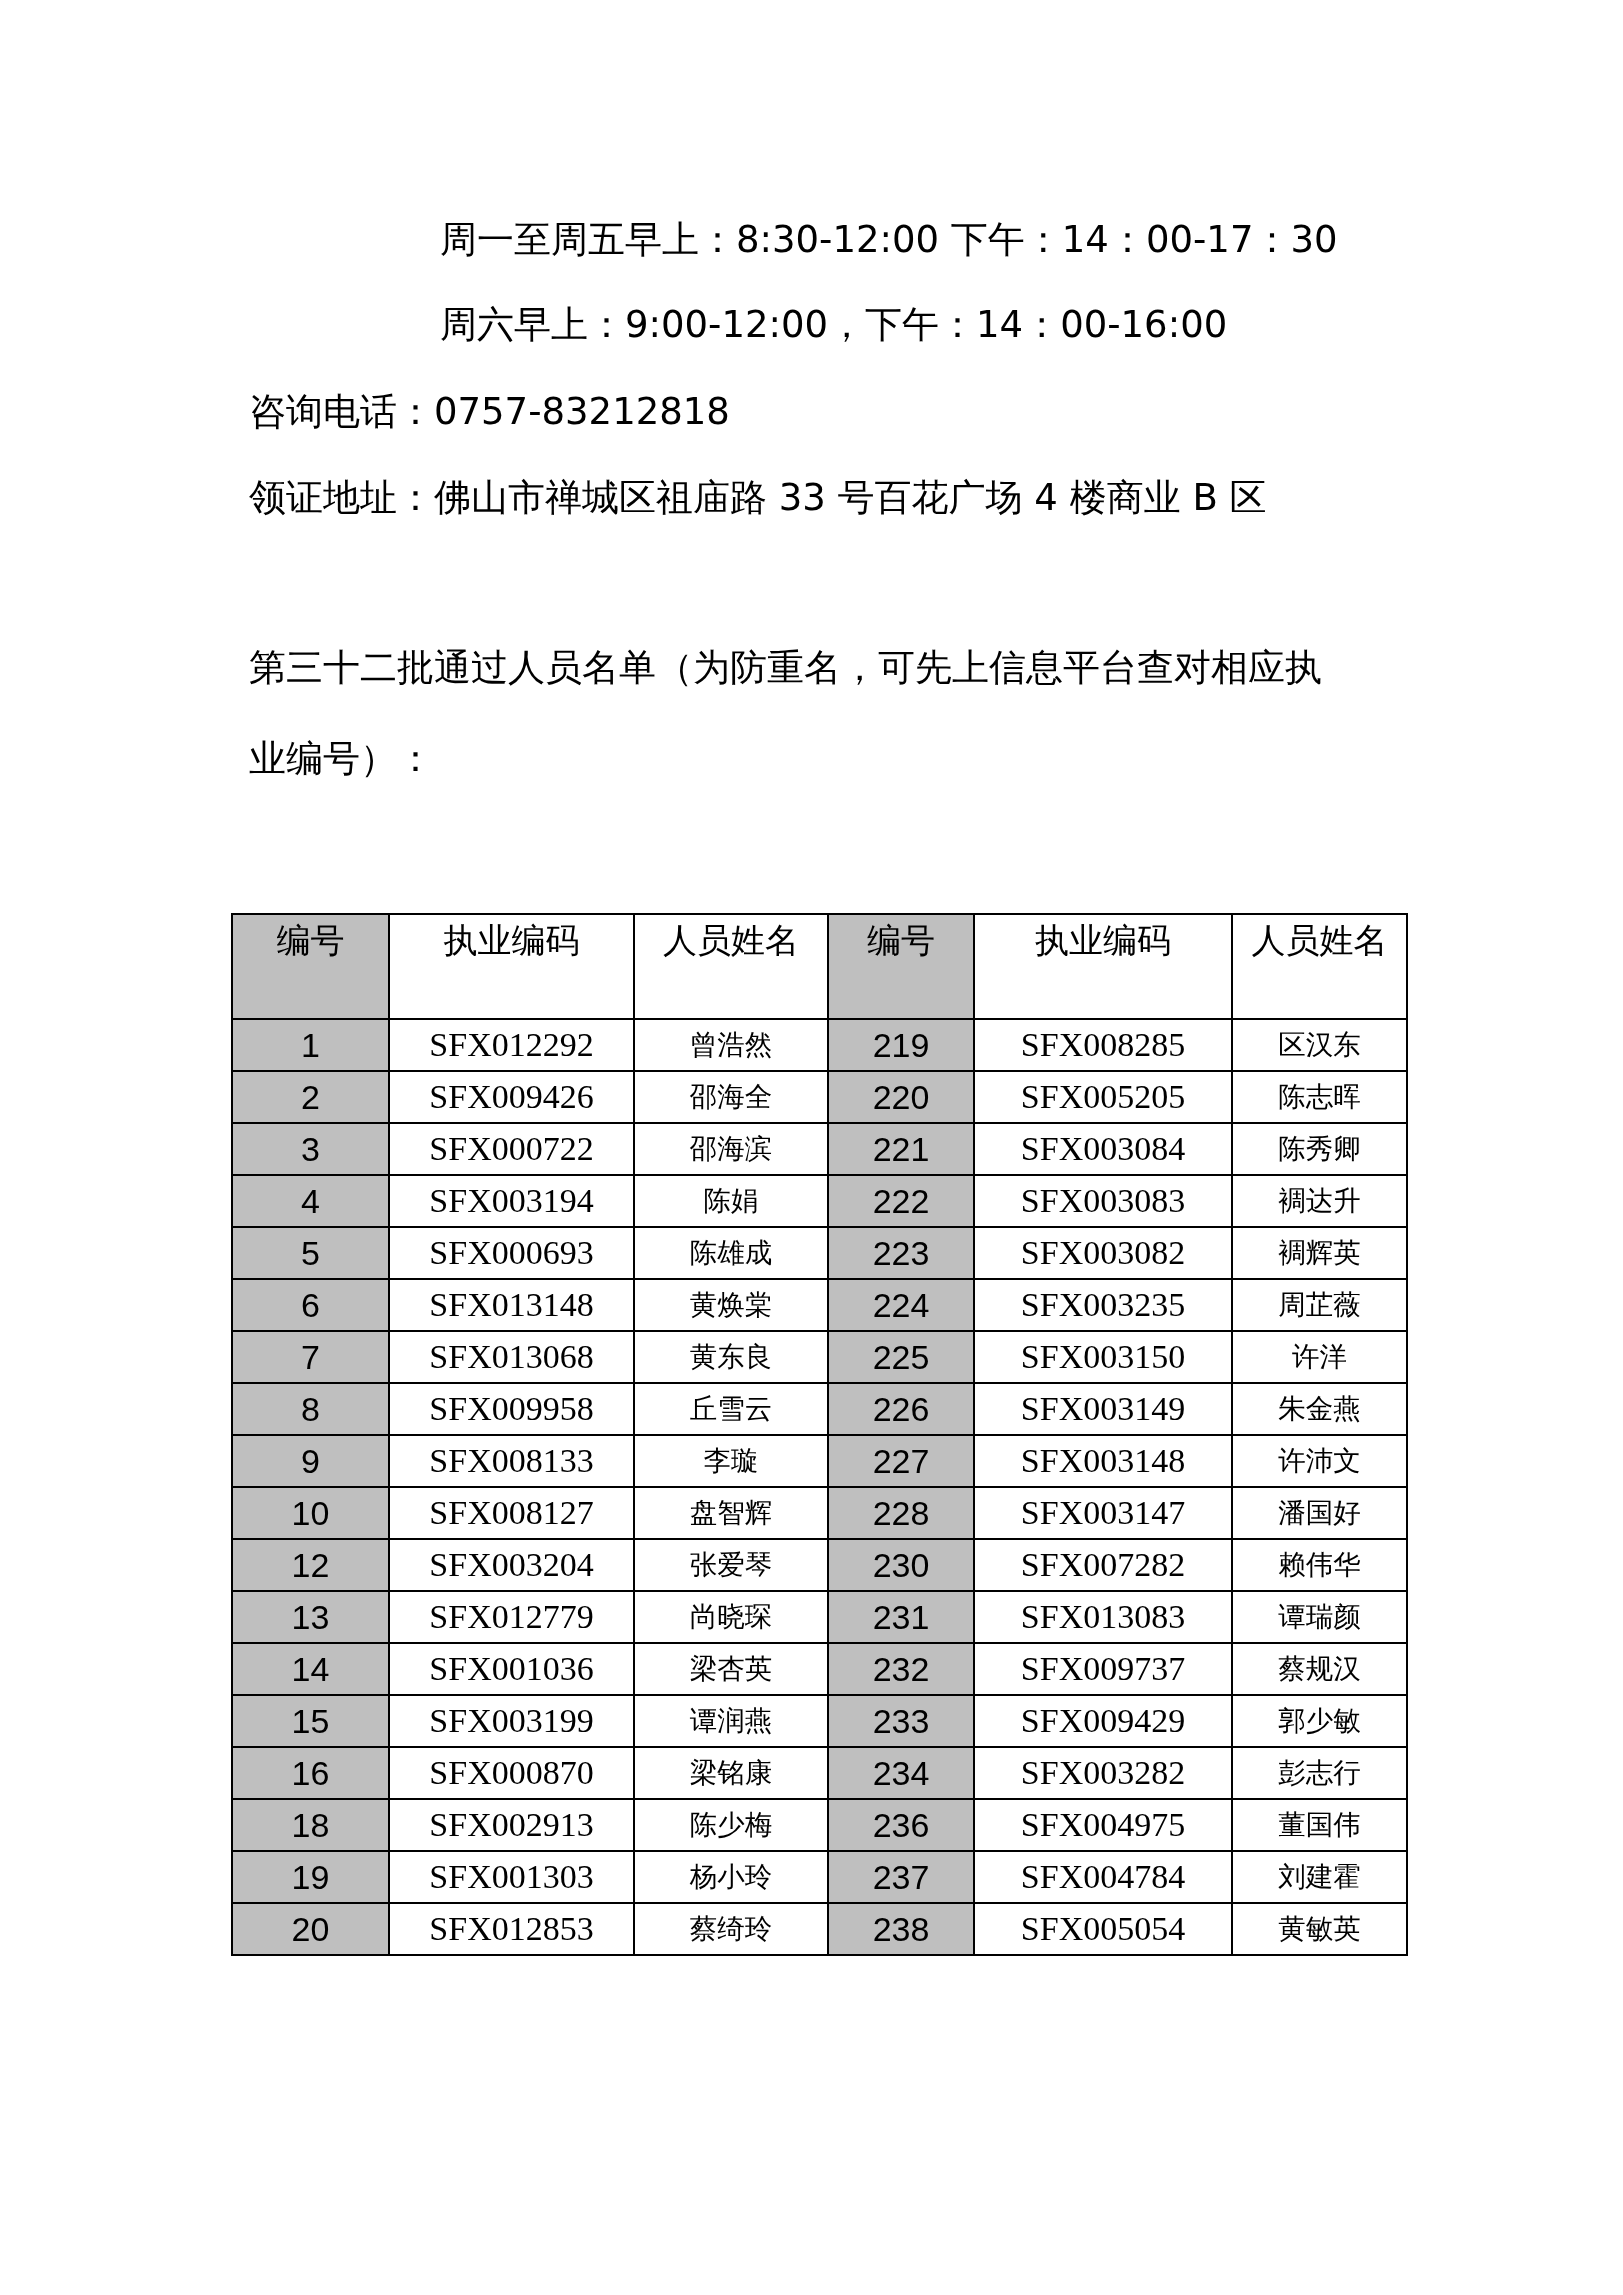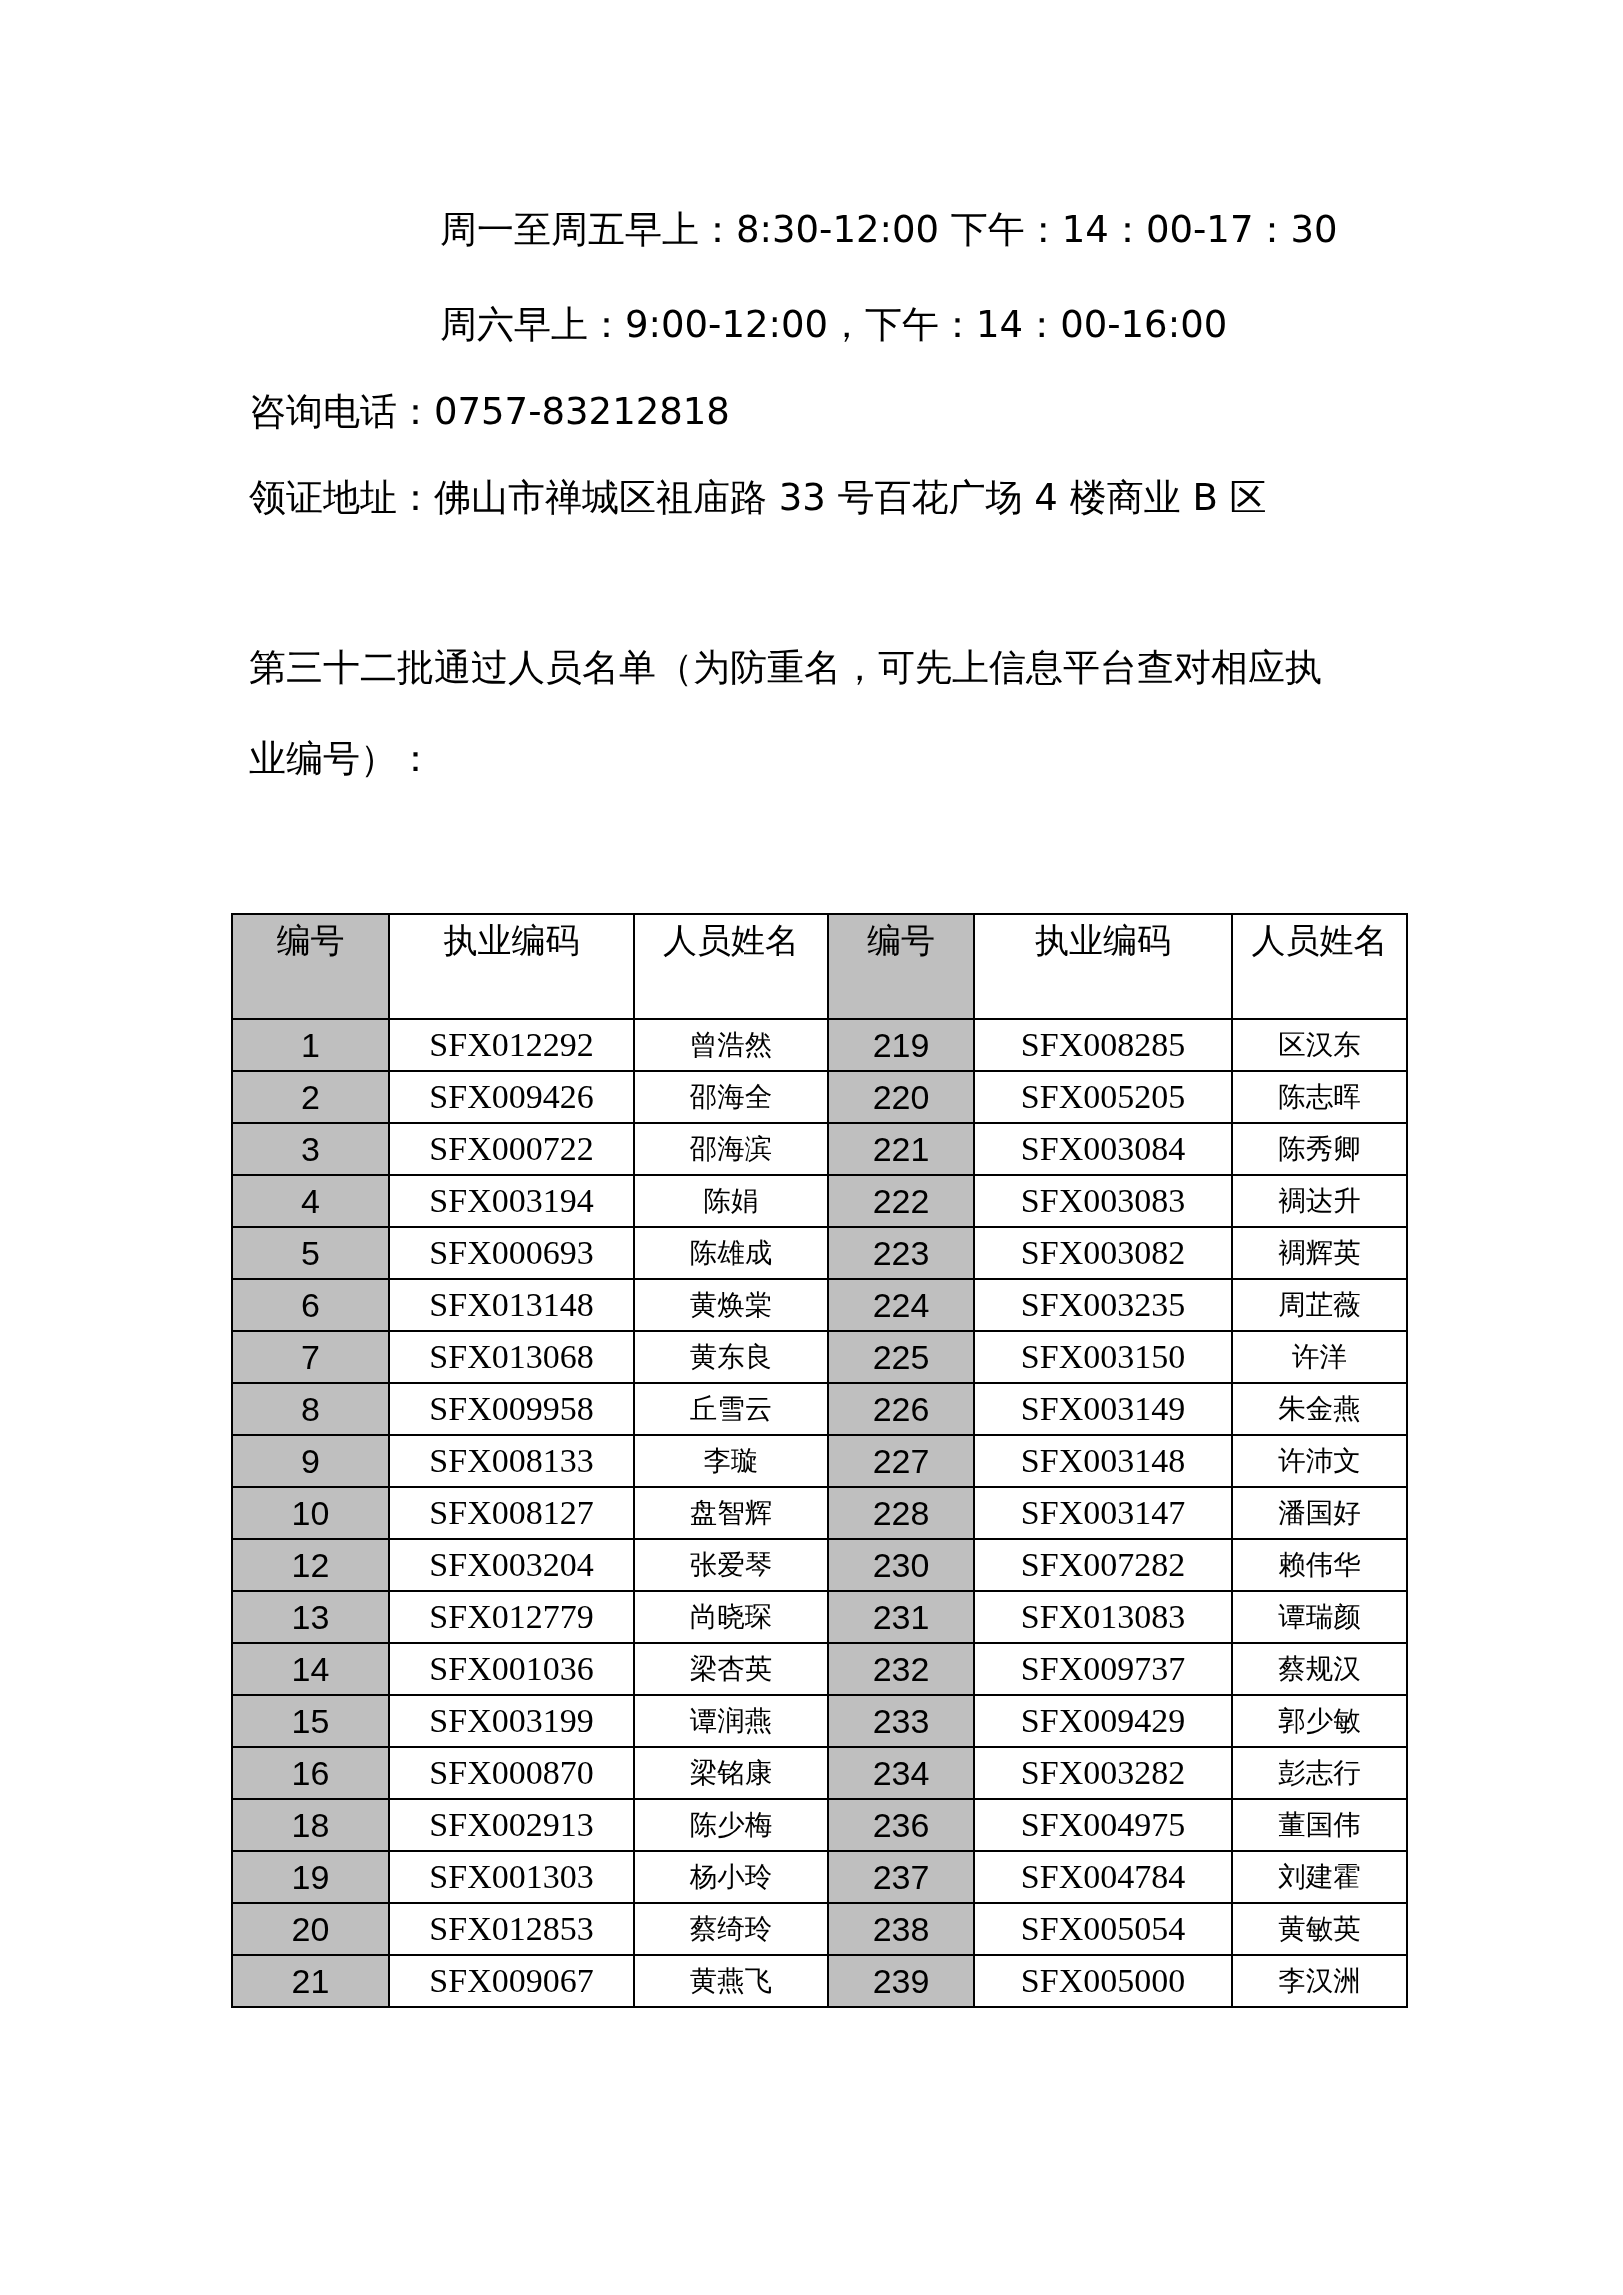--- a/index.html
+++ b/index.html
@@ -1,20 +1,20 @@
 <!DOCTYPE html>
 <html style="font-size:10.5px"><head>
 <meta charset="utf-8">
 <style>
   html, body { margin: 0; padding: 0; background: #ffffff; }
   body { width: 1623px; height: 2295px; position: relative; overflow: hidden;
          font-family: "DejaVu Serif", "Liberation Serif", serif; color: #000; }
   .line { position: absolute; font-size: 37px; line-height: 46px; white-space: nowrap;
           font-family: "DejaVu Sans", "Liberation Sans", sans-serif; }
-  .hours1 { left: 440px; top: 207px; text-align: center; }
+  .hours1 { left: 440px; top: 217px; text-align: center; }
   .hours2 { left: 440px; top: 302px; }
   .phone  { left: 249px; top: 389px; }
   .addr   { left: 249px; top: 475px; }
   .intro1 { left: 249px; top: 645px; }
   .intro2 { left: 249px; top: 736px; }
   table.roster { position: absolute; left: 231px; top: 877px; width: 1175px;
                  border-collapse: collapse; table-layout: fixed; margin-top: 36px; }
   table.roster td, table.roster th { border: 2px solid #000; text-align: center; vertical-align: middle; padding: 0; }
   table.roster th { height: 98px; font-weight: normal; font-size: 34px; line-height: 41px; vertical-align: top; padding-top: 5.2px;
                     font-family: "DejaVu Sans", "Liberation Sans", sans-serif; }
@@ -191,23 +191,15 @@
         <td class="name">刘建霍</td>
       </tr>
       <tr>
         <td class="shade num">20</td>
         <td class="code">SFX012853</td>
         <td class="name">蔡绮玲</td>
         <td class="shade num">238</td>
         <td class="code">SFX005054</td>
         <td class="name">黄敏英</td>
       </tr>
-      <tr>
-        <td class="shade num">21</td>
-        <td class="code">SFX009067</td>
-        <td class="name">黄燕飞</td>
-        <td class="shade num">239</td>
-        <td class="code">SFX005000</td>
-        <td class="name">李汉洲</td>
-      </tr>
     </tbody>
 </table>
 
 
 </body></html>

